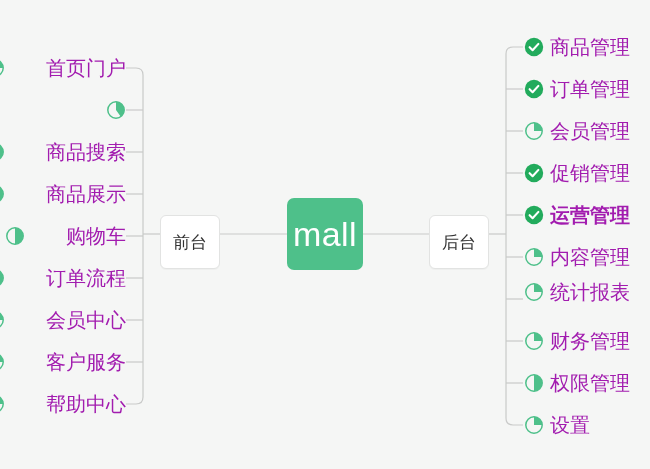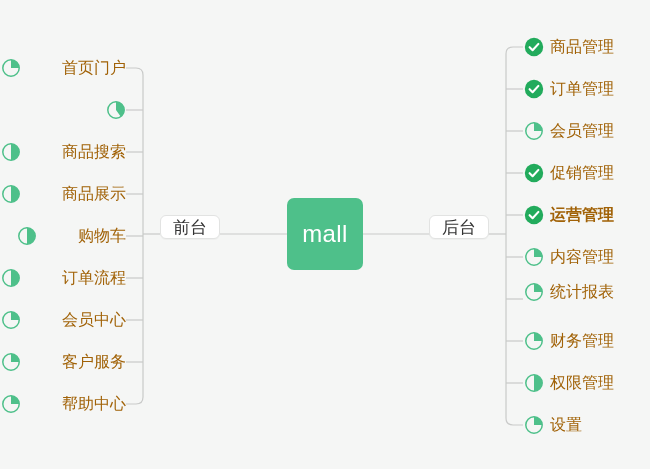--- a/index.html
+++ b/index.html
@@ -33,53 +33,53 @@
   
   .center-node {
     position: absolute;
     box-sizing: border-box;
     display: flex;
     align-items: center;
     justify-content: center;
     background: #4ec08a;
     color: #ffffff;
     border-radius: 7px;
-    font-size: 24px;
+    font-size: 34px;
     letter-spacing: 0.4px;
     left: 287px;
     top: 198px;
     width: 76px;
     height: 72px;
   }
 
   .mid-node {
     position: absolute;
     box-sizing: border-box;
     display: flex;
     align-items: center;
     justify-content: center;
     background: #ffffff;
     border: 1px solid #e2e3e2;
     border-radius: 6px;
     color: #333333;
     font-size: 17px;
-    height: 24px;
+    height: 54px;
     box-shadow: 0 1px 1px rgba(0,0,0,0.03);
   }
   .mid-node.left  { left: 160px;  top: 215px; width: 60px; }
   .mid-node.right { left: 429px;  top: 215px; width: 60px; }
 
   
   .leaf {
     position: absolute;
     display: flex;
     align-items: center;
     height: 24px;
-    font-size: 16px;
-    color: #a16207;
+    font-size: 20px;
+    color: #a21caf;
     white-space: nowrap;
   }
   .leaf.left-leaf {
     flex-direction: row;
     justify-content: flex-end;
     right: 524px;      
     gap: 35px;
   }
   .leaf.right-leaf {
     left: 524px;

